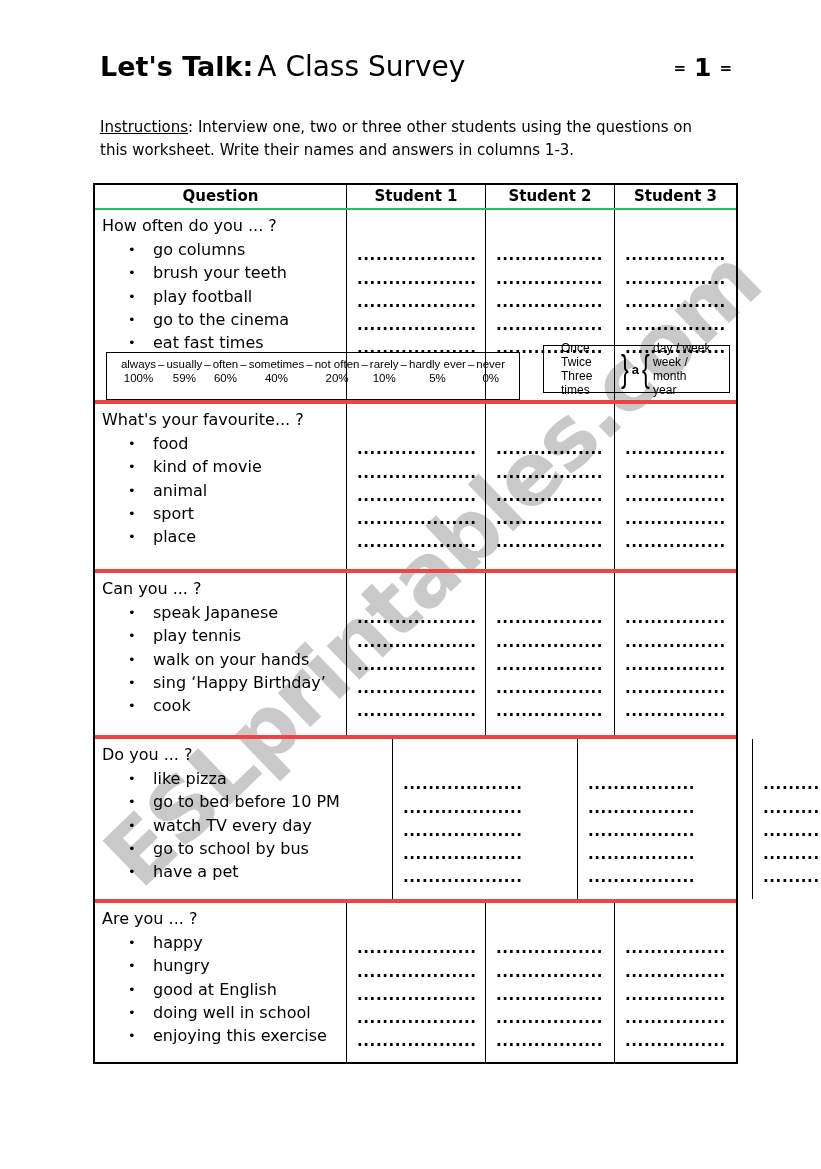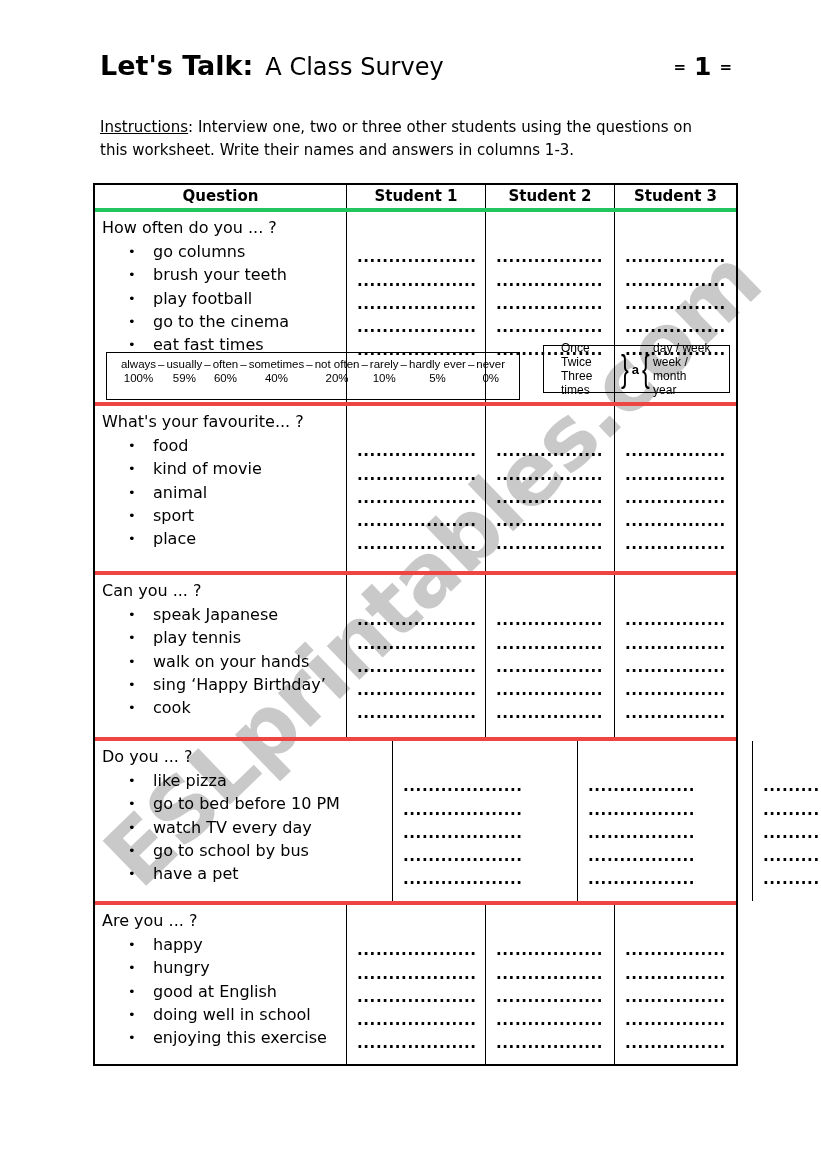--- a/index.html
+++ b/index.html
@@ -9,34 +9,34 @@
   
   .watermark{position:absolute;left:432px;top:568px;z-index:0;
              transform:translate(-50%,-50%) rotate(-44deg);
              font-size:86px;font-weight:bold;letter-spacing:-2px;
              color:#c9c9c9;white-space:nowrap;}
 
   
   .titlebar{position:absolute;left:100px;top:50px;width:632px;z-index:1;
             display:flex;justify-content:space-between;align-items:baseline;}
   .title-main{font-weight:bold;font-size:27px;}
-  .title-sub{font-size:24px;margin-left:12px;font-weight:normal;}
+  .title-sub{font-size:28px;margin-left:4px;font-weight:normal;}
   .pagemark{white-space:nowrap;}
   .pagemark .eq{font-size:15px;font-weight:bold;vertical-align:3px;}
   .pagemark .num{font-size:25px;font-weight:bold;margin:0 8px;}
 
   
   .instructions{position:absolute;left:100px;top:116px;width:624px;z-index:1;
                 font-size:15px;line-height:1.55;}
   .instructions .lbl{text-decoration:underline;}
 
   
   .stable{position:absolute;left:93px;top:183px;width:641px;z-index:1;border:2px solid #000;}
   .hrow,.trow{display:grid;grid-template-columns:251px 139px 129px 122px;}
-  .hrow{border-bottom:4px solid #22c55e;}
+  .hrow{border-bottom:2px solid #22c55e;}
   .hcell{font-weight:bold;font-size:15px;text-align:center;padding:2px 0 3px;
          border-left:1px solid #000;line-height:18px;}
   .hcell:first-child{border-left:none;}
   .trow{border-top:4px solid #ef4444;}
   .trow.r1{border-top:none;min-height:190px;}
   .trow.r2{min-height:165px;}
   .trow.r3{min-height:162px;}
   .trow.r4{min-height:160px;gap:46px;}
   .trow.r5{min-height:159px;}
   .cell{border-left:1px solid #000;padding:4px 10px 14px;box-sizing:border-box;}

